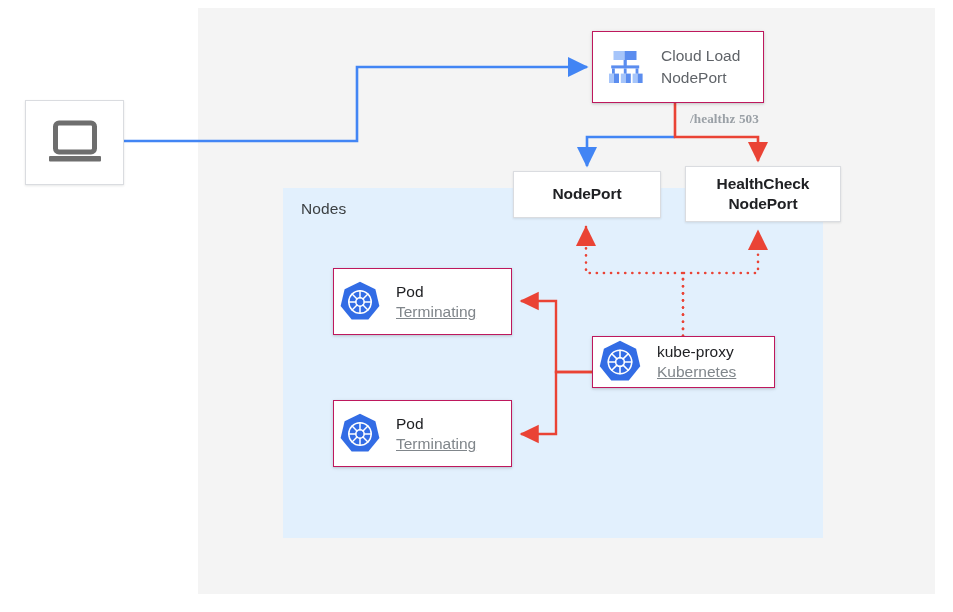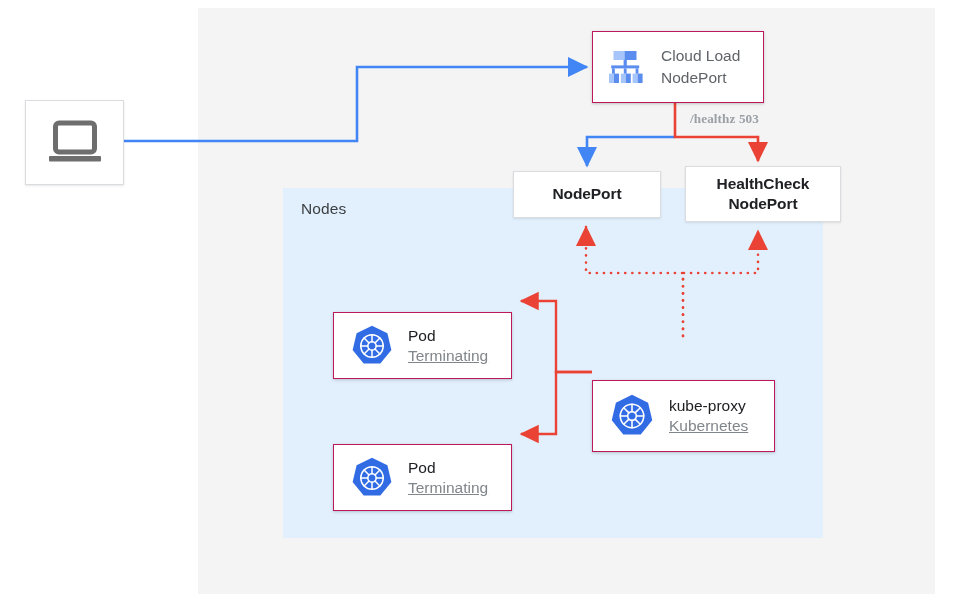--- a/index.html
+++ b/index.html
@@ -111,26 +111,25 @@
     font-weight: bold;
     color: #202124;
     text-align: center;
     line-height: 1.3;
     letter-spacing: -.1px;
   }
   
   .entity-card {
     display: flex;
     align-items: center;
-    padding-left: 16px;
-    margin-top: 44px;
+    padding-left: 4px;
   }
   #pod-1-card { left: 333px; top: 268px; width: 179px; height: 67px; }
   #pod-2-card { left: 333px; top: 400px; width: 179px; height: 67px; }
-  #kube-proxy-card { left: 592px; top: 336px; width: 183px; height: 72px; }
+  #kube-proxy-card { left: 592px; top: 336px; width: 183px; height: 52px; }
   .entity-text {
     margin-left: 14px;
     display: flex;
     flex-direction: column;
     justify-content: center;
   }
   .entity-title {
     font-size: 15.5px;
     color: #202124;
     line-height: 1.28;

